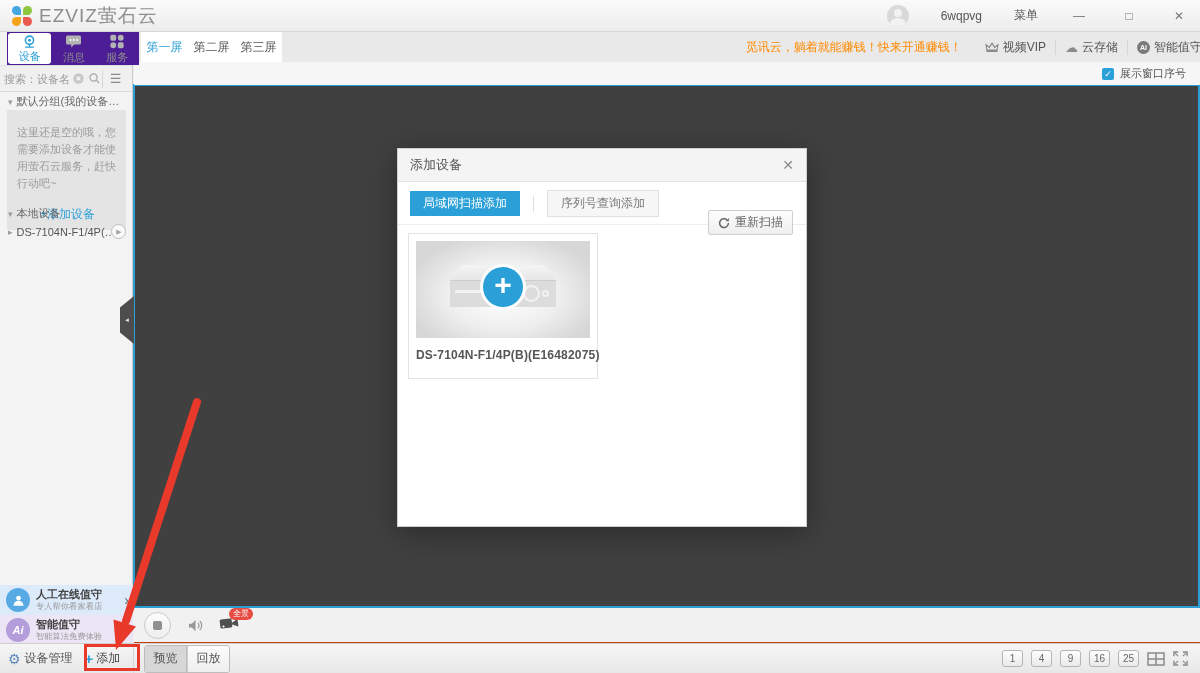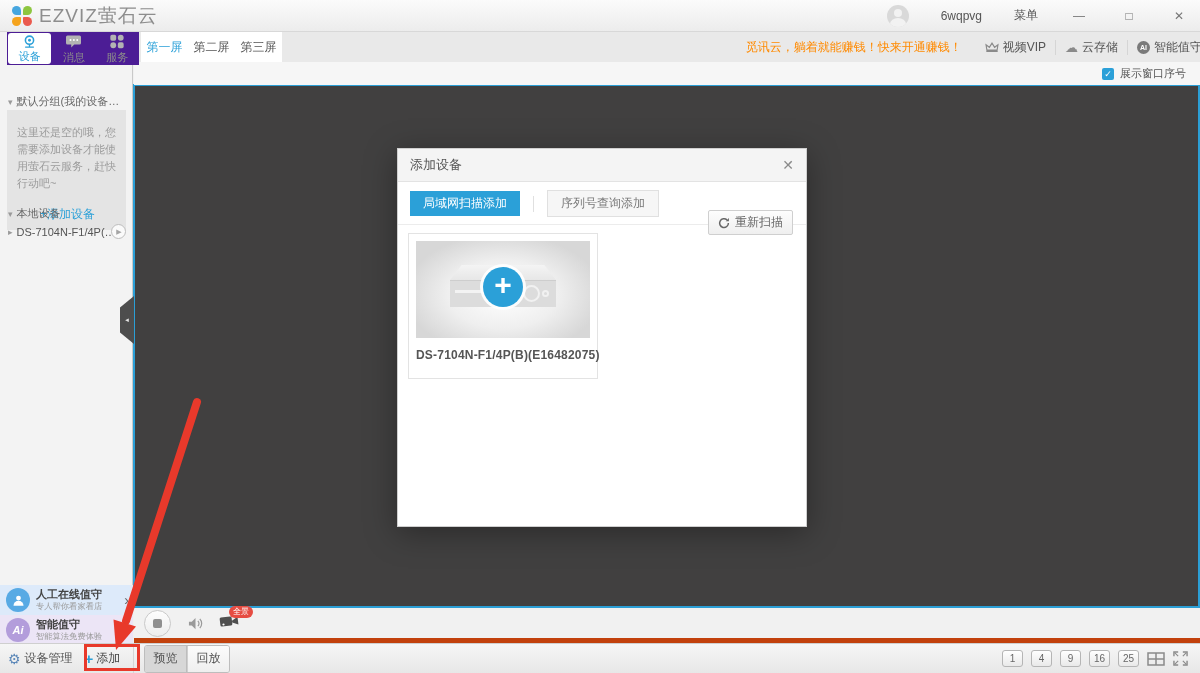--- a/index.html
+++ b/index.html
@@ -85,21 +85,21 @@
 
 
 #video { position:absolute; left:133px; top:84px; width:1067px; height:524px; background:#414040;
   border:2px solid #2b9fd6; z-index:1;}
 #collapse-handle { position:absolute; left:120px; top:296px; width:14px; height:48px; background:#4d4d4d;
   clip-path:polygon(100% 0,100% 100%,0 76%,0 24%); z-index:7; display:flex; align-items:center; justify-content:center;
   color:#e8e8e8; font-size:7px; cursor:pointer;}
 
 
 #toolbar { position:absolute; left:134px; top:608px; width:1066px; height:35px; background:#f1f1f1;
-  border-bottom:5px solid #c2410c; display:flex; align-items:center; gap:14px; padding-left:10px; z-index:5;}
+  border-bottom:1px solid #c2410c; display:flex; align-items:center; gap:14px; padding-left:10px; z-index:5;}
 .stop-btn { width:27px; height:27px; border-radius:50%; border:1px solid #c9c9c9; background:linear-gradient(#fdfdfd,#ededed);
   display:flex; align-items:center; justify-content:center; cursor:pointer;}
 .stop-square { width:9px; height:9px; border-radius:2px; background:#8f8f8f; }
 .cam-wrap { position:relative; cursor:pointer; }
 .cam-badge { position:absolute; right:-14px; top:-8px; background:#e64c42; color:#fff; font-size:8px;
   padding:1px 4px; border-radius:7px; line-height:1.2; white-space:nowrap;}
 
 
 #bottombar { position:absolute; left:0; top:643px; width:1200px; height:30px;
   background:linear-gradient(#f6f6f6,#e7e7e7); border-top:1px solid #cfcfcf;
@@ -203,20 +203,36 @@
       <svg class="gicon" width="16" height="16" viewBox="0 0 18 18">
         <rect x="1" y="1" width="7" height="7" rx="2" fill="#b3b3b3"></rect>
           <rect x="10" y="1" width="7" height="7" rx="3.5" fill="#b3b3b3"></rect>
         <rect x="1" y="10" width="7" height="7" rx="3.5" fill="#b3b3b3"></rect>
           <rect x="10" y="10" width="7" height="7" rx="2" fill="#b3b3b3"></rect>
       </svg>
       <span>服务</span>
     </div>
   </div>
 
+  <div class="side-search">
+    <input type="text" placeholder="搜索：设备名" style="">
+    <span class="icon-btn">
+      <svg width="11" height="11" viewBox="0 0 12 12">
+          <circle cx="6" cy="6" r="5.6" fill="#c7c7c7"></circle>
+          <path d="M4 4l4 4M8 4l-4 4" stroke="#fff" stroke-width="1.3"></path>
+        </svg>
+    </span>
+    <span class="icon-btn">
+      <svg width="13" height="13" viewBox="0 0 20 20">
+          <circle cx="8.5" cy="8.5" r="5.5" fill="none" stroke="#a8a8a8" stroke-width="2"></circle>
+          <line x1="12.8" y1="12.8" x2="17" y2="17" stroke="#a8a8a8" stroke-width="2"></line>
+        </svg>
+    </span>
+    <span class="hamburger">☰</span>
+  </div>
 
   <div class="tree-label" style="top:62px;">
     <span class="tree-caret">▾</span><span>默认分组(我的设备…</span>
   </div>
 
   <div class="empty-box">
     <div class="empty-hint">这里还是空的哦，您需要添加设备才能使用萤石云服务，赶快行动吧~</div>
     <a class="add-device-link">+添加设备</a>
   </div>
 

